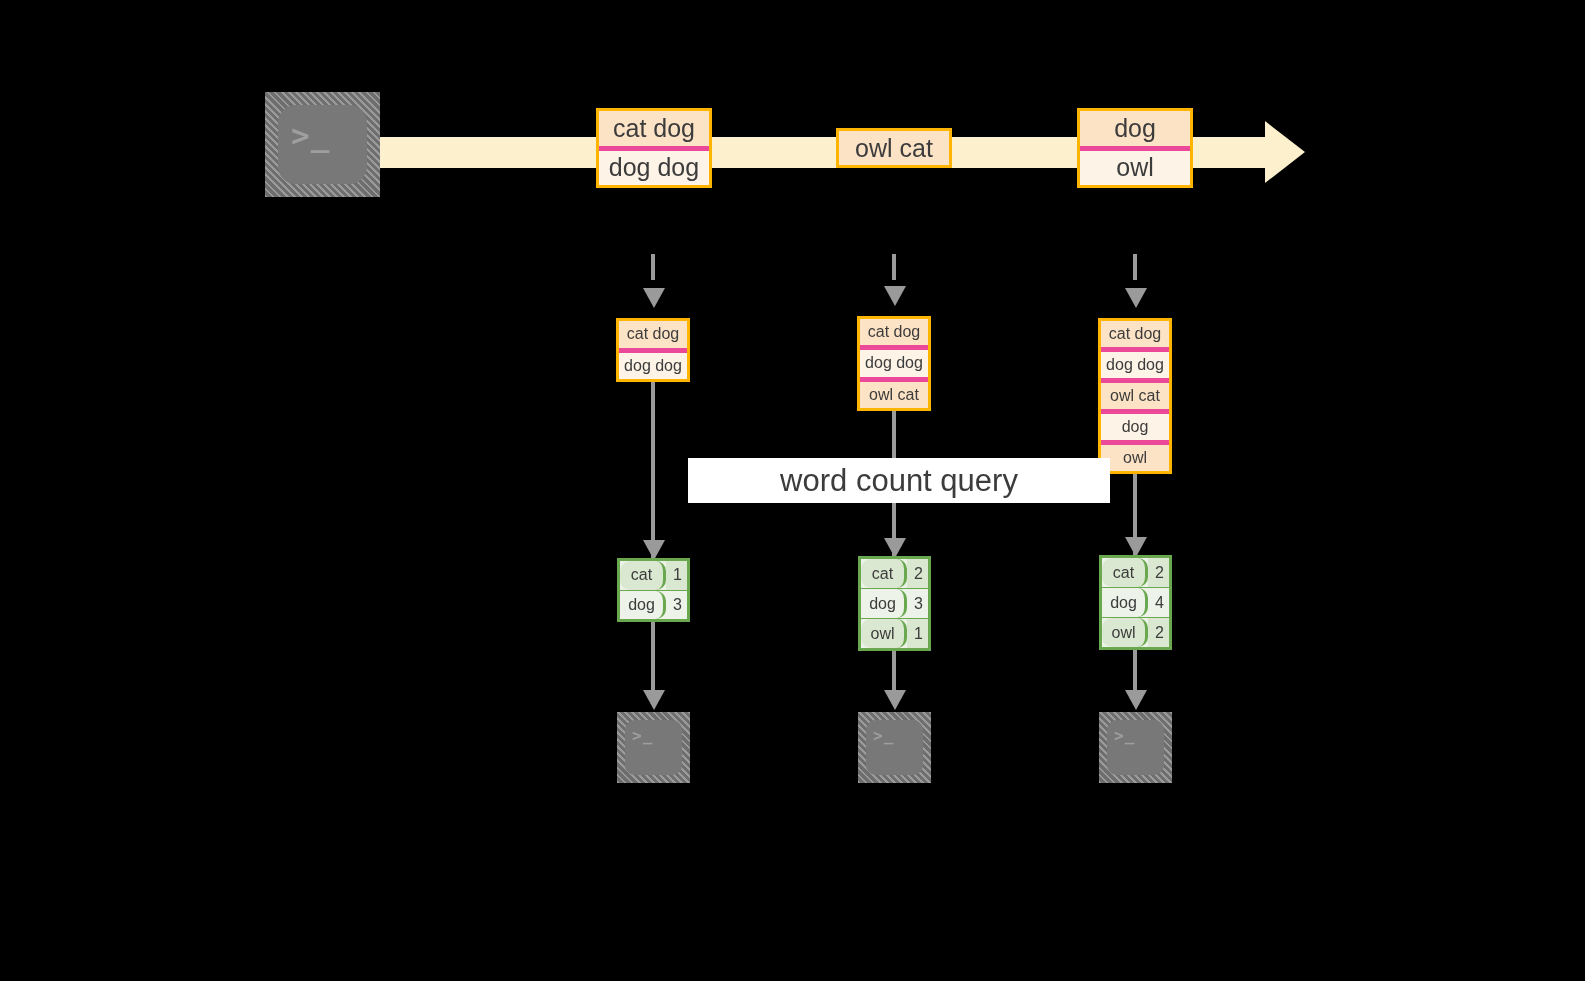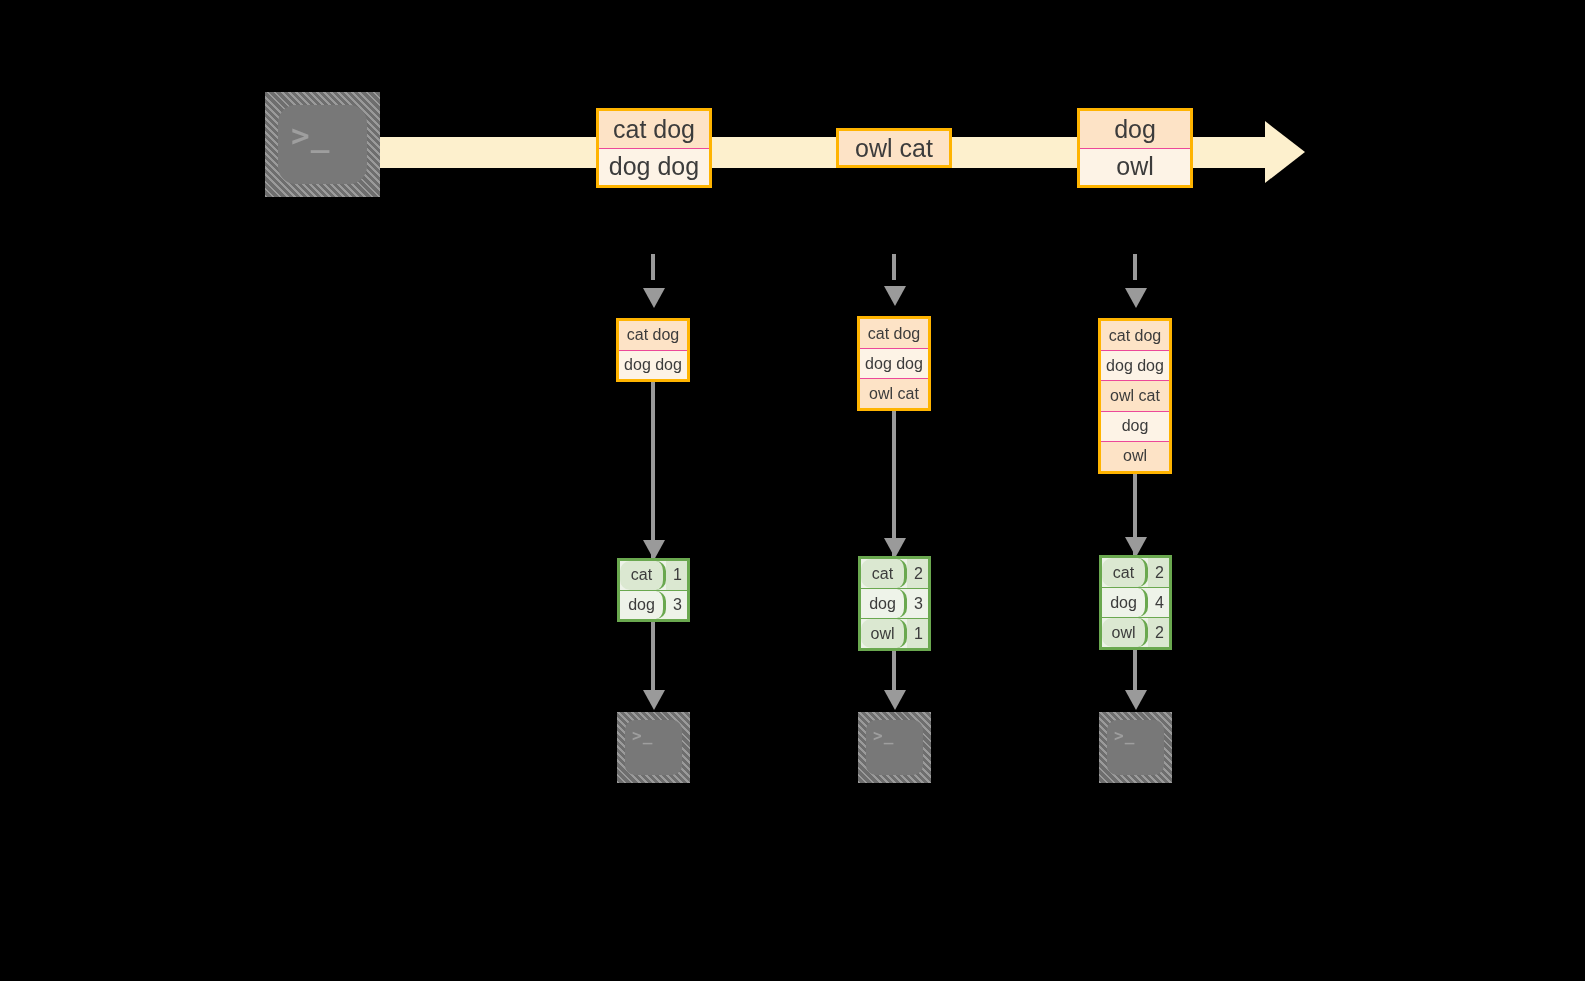--- a/index.html
+++ b/index.html
@@ -75,21 +75,21 @@
     background: #fdf3e6;
     display: flex;
     flex-direction: column;
   }
   .obox .cell {
     flex: 1 1 auto;
     display: flex;
     align-items: center;
     justify-content: center;
     background: #fdf3e6;
-    border-bottom: 1px solid #ec4899;
+    border-bottom: 5px solid #ec4899;
     box-sizing: border-box;
     white-space: nowrap;
   }
   .obox .cell:last-child { border-bottom: none; }
   .obox .cell.shade { background: #fde3c6; }
 
   .obox.big { font-size: 25px; }
   .obox.small { font-size: 16px; }
 
   
@@ -284,14 +284,17 @@
   </div>
 
   <div class="vline" style="left:1133px; top:650px; height:44px;"></div>
   <div class="vhead" style="left:1125px; top:690px;"></div>
 
   <div class="terminal small" style="left:1099px; top:712px; width:73px; height:71px;">
     <div class="term-inner"></div>
     <div class="glyph">&gt;_</div>
   </div>
 
+  <div class="banner" style="left:688px; top:458px; width:422px; height:45px;">
+    <span>word count query</span>
+  </div>
 
 </div>
 
 </body></html>

